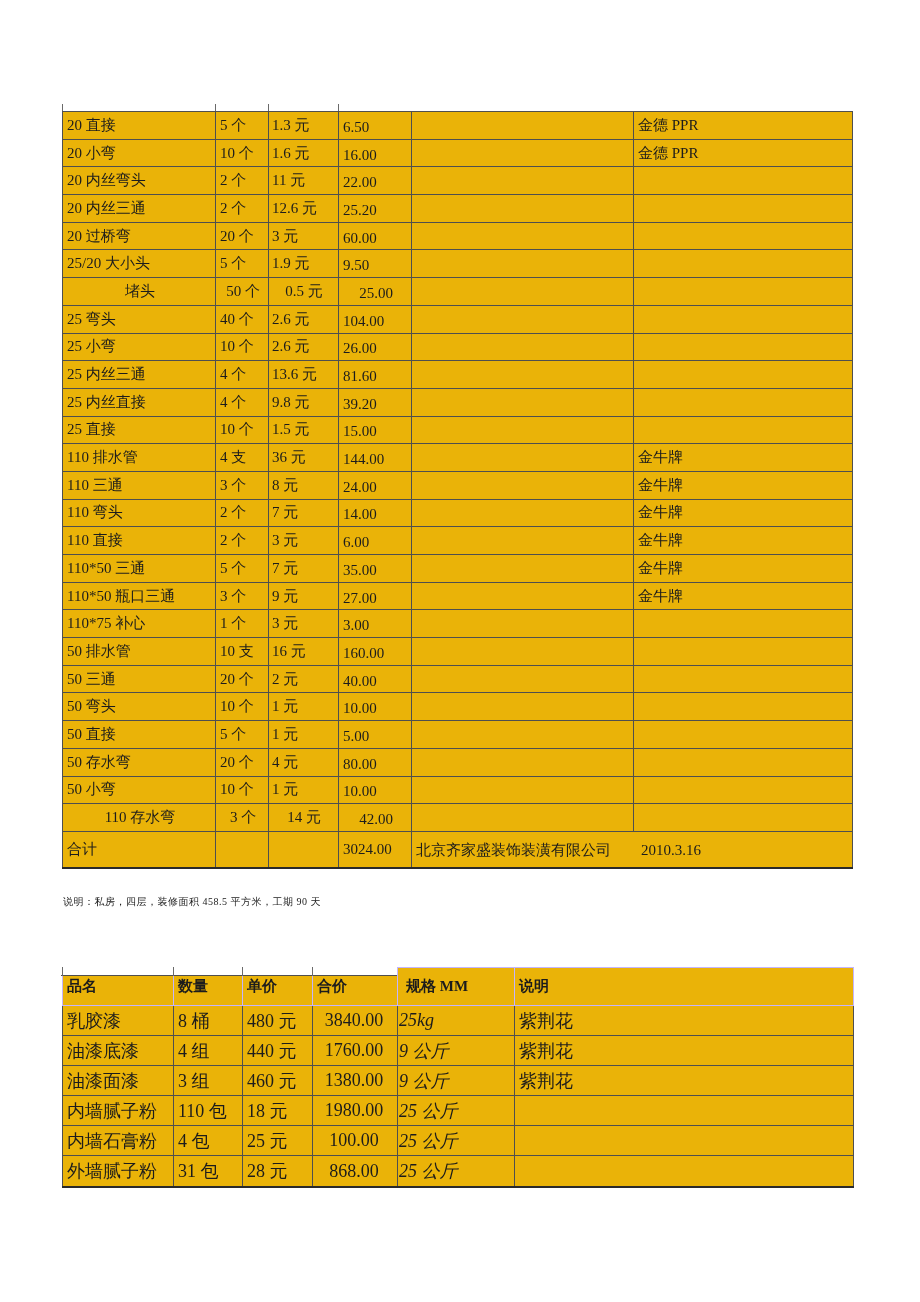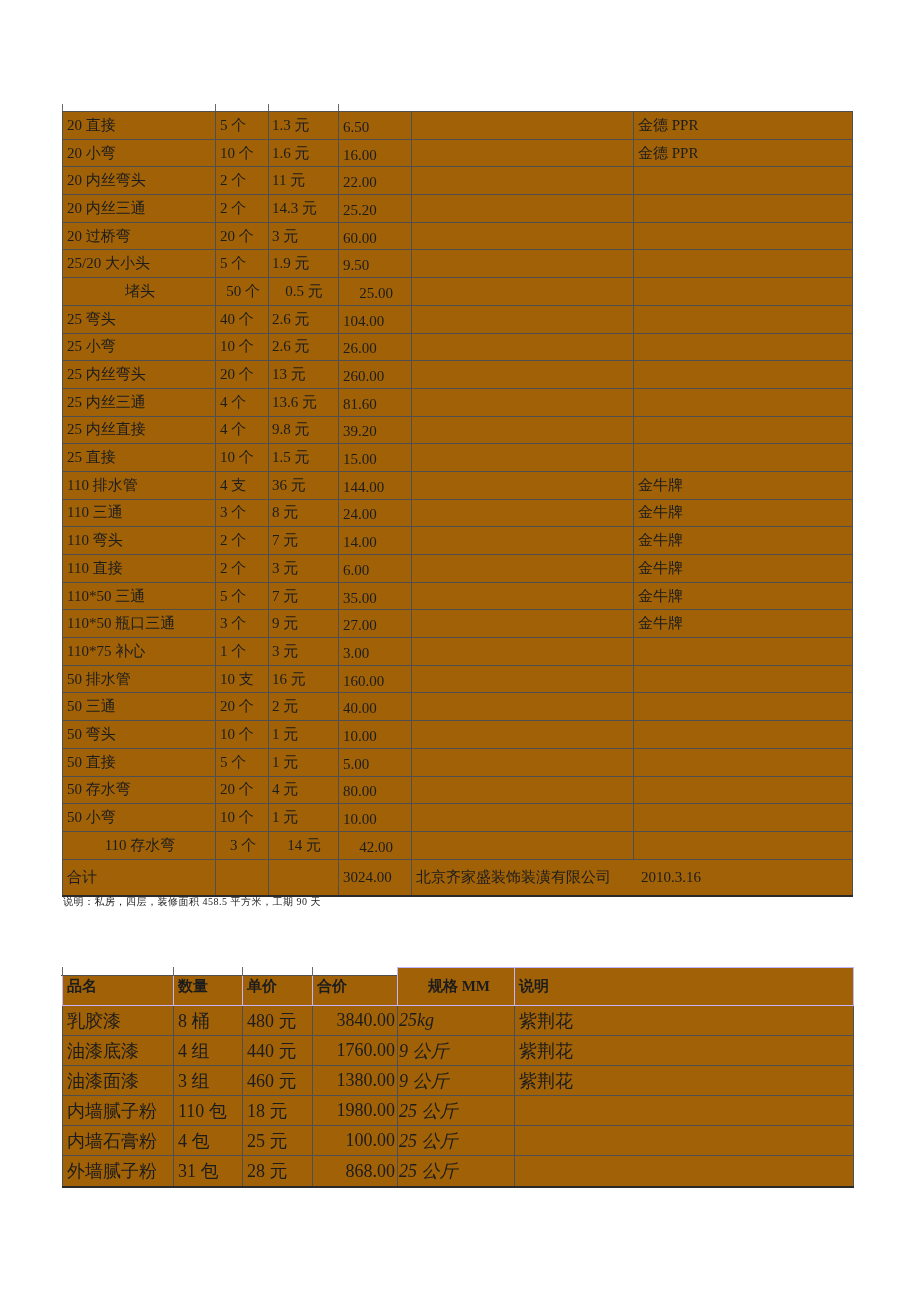--- a/index.html
+++ b/index.html
@@ -3,21 +3,21 @@
 <meta charset="utf-8">
 <style>
   html,body { margin:0; padding:0; background:#ffffff; }
   body {
     width:920px; height:1302px; position:relative; overflow:hidden;
     font-family:"Liberation Serif","DejaVu Serif",serif;
     color:#1c1c1c; font-size:15px;
   }
   .page { position:absolute; left:0; top:0; width:920px; height:1302px; background:#ffffff; }
 
-  table { border-collapse:collapse; table-layout:fixed; position:absolute; background:#a16207; }
+  table { border-collapse:collapse; table-layout:fixed; position:absolute; background:#eab308; }
   td, th { overflow:hidden; white-space:nowrap; vertical-align:middle; }
 
   
   .t1 { left:62px; top:111px; width:790px; border:1px solid #333333; border-bottom:2px solid #2a2a2a; }
   .t1 td {
     border:1px solid #4f4f4f;
     height:26.7px; padding:0 2px 0 4px;
     font-size:15px;
   }
   .t1 td.c-price { padding-left:3px;font-family:Liberation Serif, serif; }
@@ -35,27 +35,27 @@
   
   .note { position:absolute; left:63px; top:895px; font-size:10px; letter-spacing:0.5px; }
 
   
   .t2 { left:62px; top:967px; width:791px; border:1px solid #333333; border-bottom:2px solid #2a2a2a; }
   .t2 th {
     border:1px solid #c4b5fd;
     height:37px; padding:0 2px 0 4px;
     font-size:15px; font-weight:bold; text-align:left;
   }
-  .t2 th.h-spec { padding-left:8px;text-align:center; }
+  .t2 th.h-spec { padding-left:8px; }
   .t2 td {
     border:1px solid #4f4f4f;
     height:29.1px; padding:0 2px 0 4px;
     font-size:18px;
   }
-  .t2 td.c-amount { text-align:right; padding-right:2px; padding-left:0; }
+  .t2 td.c-amount { text-align:center; padding-right:2px; padding-left:0; }
   .t2 td.c-spec { padding-left:1px;font-style:italic; }
 
   
   .t2-mask {
     position:absolute; left:61px; top:965px; width:336px; height:10px;
     background:#ffffff; border-bottom:1px solid #4f4f4f;
   }
 </style>
 </head>
 <body>
@@ -97,21 +97,21 @@
           <td class="c-name">20 内丝弯头</td>
           <td class="c-qty">2 个</td>
           <td class="c-price">11 元</td>
           <td class="c-amount"><span class="shift">22.00</span></td>
           <td class="c-spec"></td>
           <td class="c-brand"></td>
         </tr>
         <tr>
           <td class="c-name">20 内丝三通</td>
           <td class="c-qty">2 个</td>
-          <td class="c-price">14.3 元</td>
+          <td class="c-price">12.6 元</td>
           <td class="c-amount"><span class="shift">25.20</span></td>
           <td class="c-spec"></td>
           <td class="c-brand"></td>
         </tr>
         <tr>
           <td class="c-name">20 过桥弯</td>
           <td class="c-qty">20 个</td>
           <td class="c-price">3 元</td>
           <td class="c-amount"><span class="shift">60.00</span></td>
           <td class="c-spec"></td>
@@ -139,28 +139,20 @@
           <td class="c-price">2.6 元</td>
           <td class="c-amount"><span class="shift">104.00</span></td>
           <td class="c-spec"></td>
           <td class="c-brand"></td>
         </tr>
         <tr>
           <td class="c-name">25 小弯</td>
           <td class="c-qty">10 个</td>
           <td class="c-price">2.6 元</td>
           <td class="c-amount"><span class="shift">26.00</span></td>
-          <td class="c-spec"></td>
-          <td class="c-brand"></td>
-        </tr>
-        <tr>
-          <td class="c-name">25 内丝弯头</td>
-          <td class="c-qty">20 个</td>
-          <td class="c-price">13 元</td>
-          <td class="c-amount"><span class="shift">260.00</span></td>
           <td class="c-spec"></td>
           <td class="c-brand"></td>
         </tr>
         <tr>
           <td class="c-name">25 内丝三通</td>
           <td class="c-qty">4 个</td>
           <td class="c-price">13.6 元</td>
           <td class="c-amount"><span class="shift">81.60</span></td>
           <td class="c-spec"></td>
           <td class="c-brand"></td>

